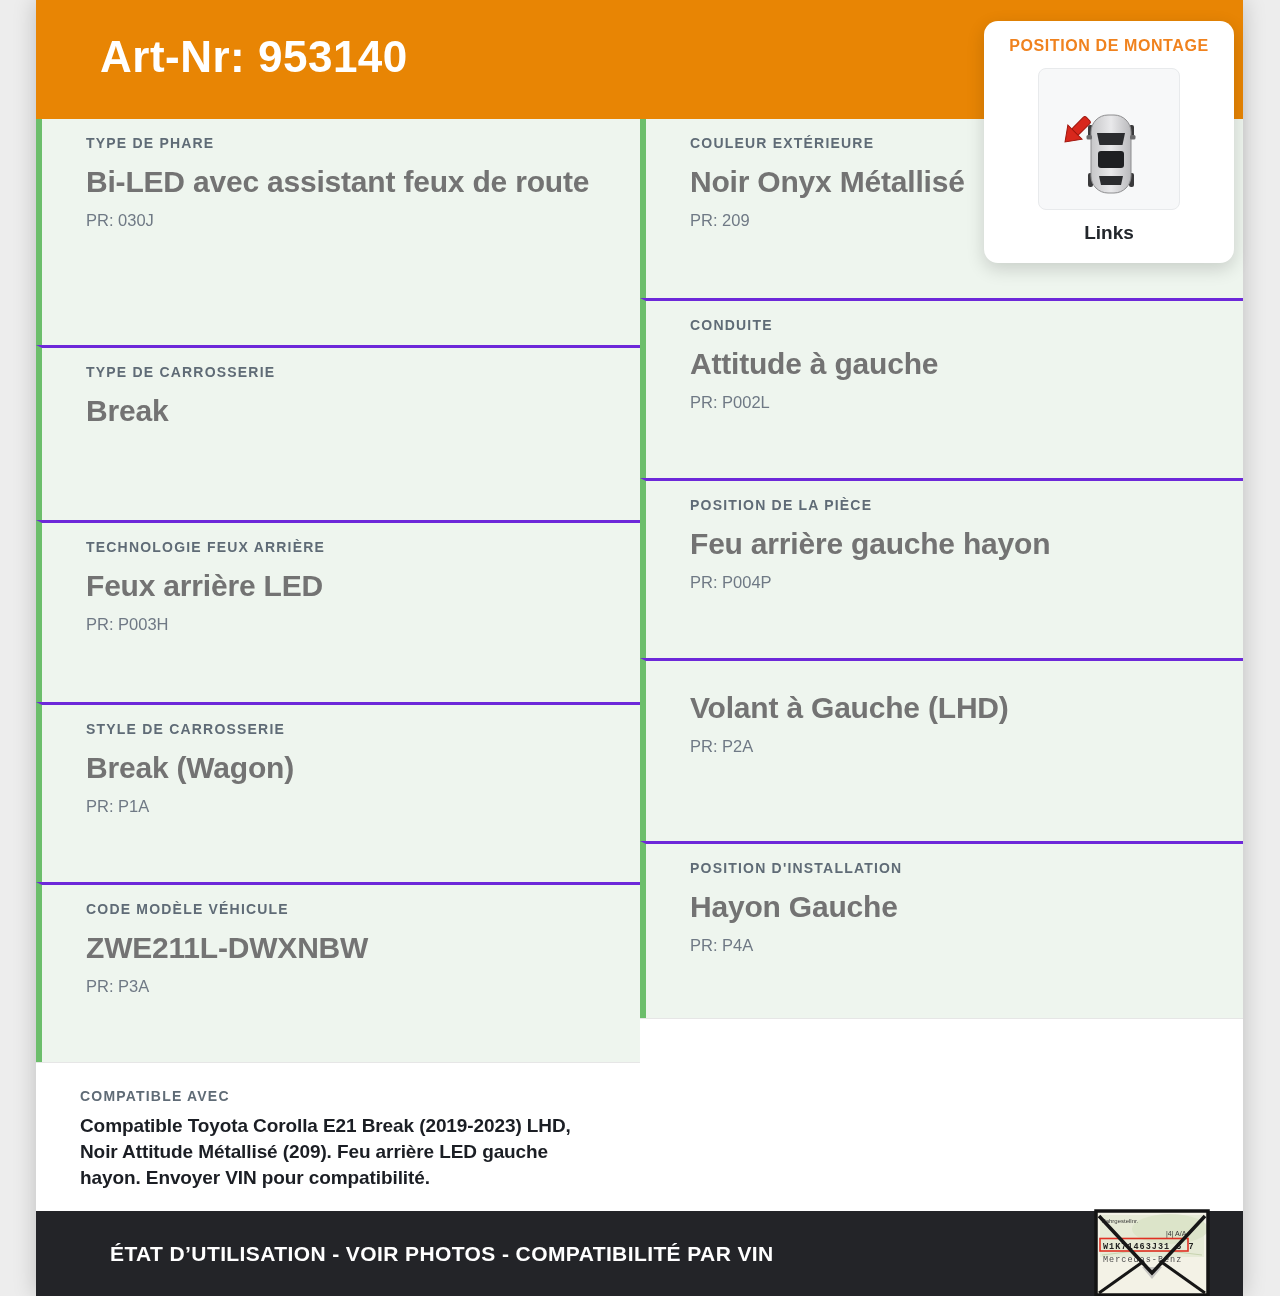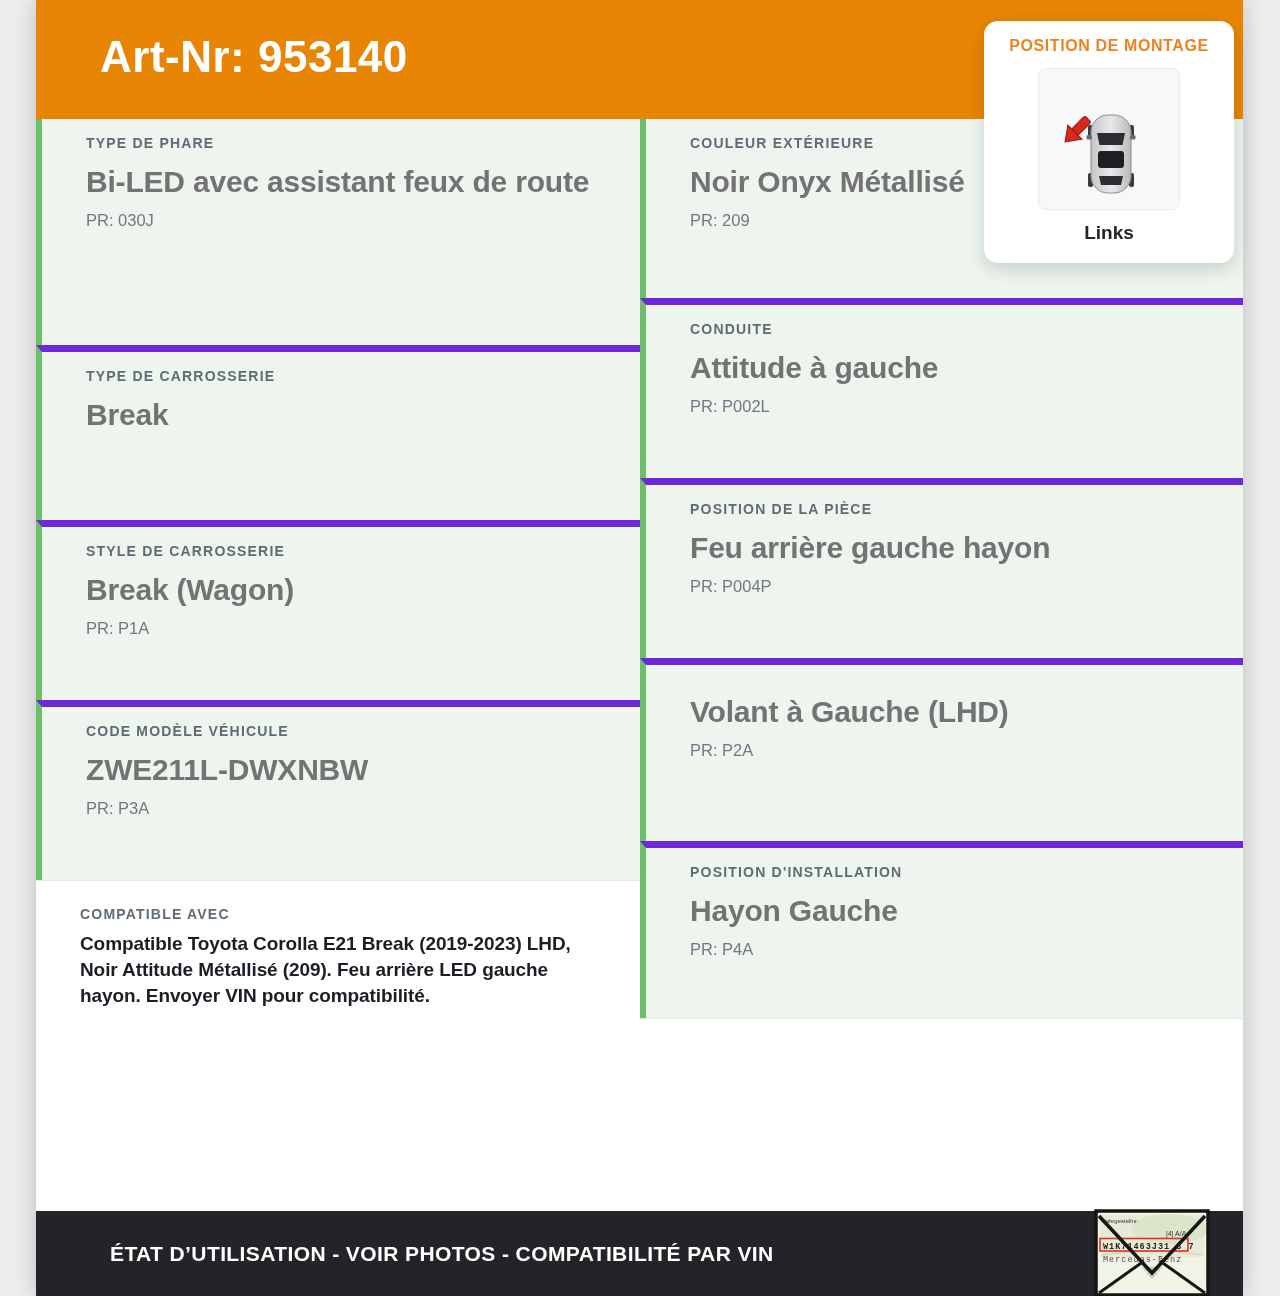--- a/index.html
+++ b/index.html
@@ -30,21 +30,21 @@
   .columns{display:flex;width:1207px;}
   .col{display:flex;flex-direction:column;}
   .col.left{width:604px;}
   .col.right{width:603px;}
   .card{
     box-sizing:border-box;
     background:#eef5ee;
     padding:16px 38px 0 44px;
   }
   .card.green{border-left:6px solid #6cbe6b;}
-  .col .card + .card{border-top:7px solid #6d28d9;}
+  .col .card + .card{border-top:3px solid #6d28d9;}
   .attr-label{
     font-size:14px;font-weight:bold;color:#5f6b76;
     letter-spacing:1.2px;text-transform:uppercase;
   }
   .attr-value{
     margin-top:10px;
     font-size:30px;font-weight:bold;color:#737373;
     line-height:1.4;letter-spacing:-.2px;
     white-space:normal;
   }
@@ -112,20 +112,25 @@
 
     <div class="col left">
       <section class="card green" style="height:226px">
         <div class="attr-label">TYPE DE PHARE</div>
         <div class="attr-value">Bi-LED avec assistant feux de route</div>
         <div class="attr-pr">PR: 030J</div>
       </section>
       <section class="card green" style="height:175px">
         <div class="attr-label">TYPE DE CARROSSERIE</div>
         <div class="attr-value">Break</div>
+      </section>
+      <section class="card green" style="height:182px">
+        <div class="attr-label">TECHNOLOGIE FEUX ARRIÈRE</div>
+        <div class="attr-value">Feux arrière LED</div>
+        <div class="attr-pr">PR: P003H</div>
       </section>
       <section class="card green" style="height:180px">
         <div class="attr-label">STYLE DE CARROSSERIE</div>
         <div class="attr-value">Break (Wagon)</div>
         <div class="attr-pr">PR: P1A</div>
       </section>
       <section class="card green" style="height:180px">
         <div class="attr-label">CODE MODÈLE VÉHICULE</div>
         <div class="attr-value">ZWE211L-DWXNBW</div>
         <div class="attr-pr">PR: P3A</div>

